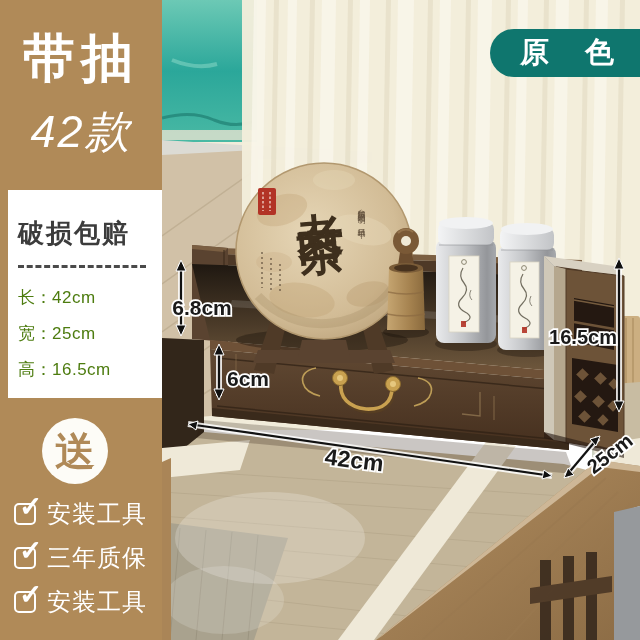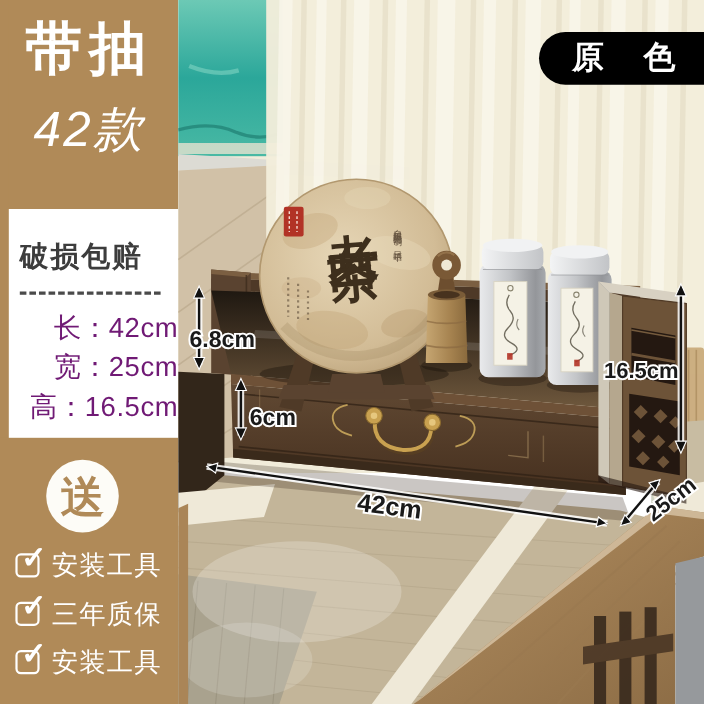--- a/index.html
+++ b/index.html
@@ -3,40 +3,40 @@
 <meta charset="utf-8">
 <style>
   html,body{margin:0;padding:0;background:#fff;}
   *{box-sizing:border-box;}
   .stage{position:relative;width:640px;height:640px;overflow:hidden;
          font-family:"Liberation Sans",sans-serif;display:flex;}
   
   .sidebar{position:relative;width:162px;height:640px;background:#ffffff;flex:0 0 162px;}
   .side-stripe{position:absolute;left:0;top:0;width:8px;height:640px;background:#b08a58;}
   .badge{position:relative;width:162px;height:190px;background:#b08a58;color:#fff;text-align:center;}
-  .badge .l1{font-size:52px;font-weight:700;letter-spacing:6px;padding-top:10px;}
+  .badge .l1{font-size:52px;font-weight:700;letter-spacing:6px;padding-top:24px;}
   .badge .l2{font-size:45px;font-weight:500;letter-spacing:2px;margin-top:8px;font-style:italic;}
   .info{position:relative;padding:18px 0 0 18px;color:#3a3a3a;}
   .ptitle{font-size:26px;font-weight:700;letter-spacing:2px;color:#3c3c3c;margin:8px 0 0 0;}
   .dash{width:128px;border-top:3px dashed #4a4a4a;margin:14px 0 12px 0;}
-  .dim-row{font-size:25px;line-height:36px;color:#701a75;white-space:nowrap;text-align:right;}
+  .dim-row{font-size:17px;line-height:36px;color:#4d7c0f;white-space:nowrap;}
   .dim-row .v{letter-spacing:0.5px;}
   .gift-panel{position:absolute;left:0;top:398px;width:162px;height:242px;background:#b08a58;}
   .gift-circle{width:66px;height:66px;background:#fdfcf7;border-radius:50%;
                margin:20px 0 14px 42px;display:flex;align-items:center;justify-content:center;}
   .gift-circle span{color:#b08a58;font-size:40px;font-weight:700;}
   .feature{display:flex;align-items:center;gap:11px;margin:12px 0 0 14px;color:#fff;}
   .cb{position:relative;width:22px;height:22px;border:2.5px solid #fff;border-radius:5px;flex:0 0 22px;}
   .cb .ck{position:absolute;left:3px;top:-15px;font-size:28px;font-weight:700;color:#fff;}
   .feature .ft{font-size:24px;letter-spacing:1px;font-weight:500;}
   
   .scene{position:relative;width:478px;height:640px;flex:0 0 478px;}
   .scene svg{position:absolute;left:0;top:0;}
   .variant-badge{position:absolute;top:29px;right:0;height:48px;min-width:150px;
-                 background:#000000;border-radius:26px 0 0 26px;color:#fff;
+                 background:#0f766e;border-radius:26px 0 0 26px;color:#fff;
                  font-size:29px;font-weight:600;letter-spacing:14px;
                  display:flex;align-items:center;justify-content:center;padding:0 8px 0 26px;}
   .ann{font-weight:bold;fill:#1a1a1a;stroke:#ffffff;stroke-width:3.5px;paint-order:stroke;
        font-family:"Liberation Sans",sans-serif;}
 </style>
 </head>
 <body>
 
 <div class="stage">
 

